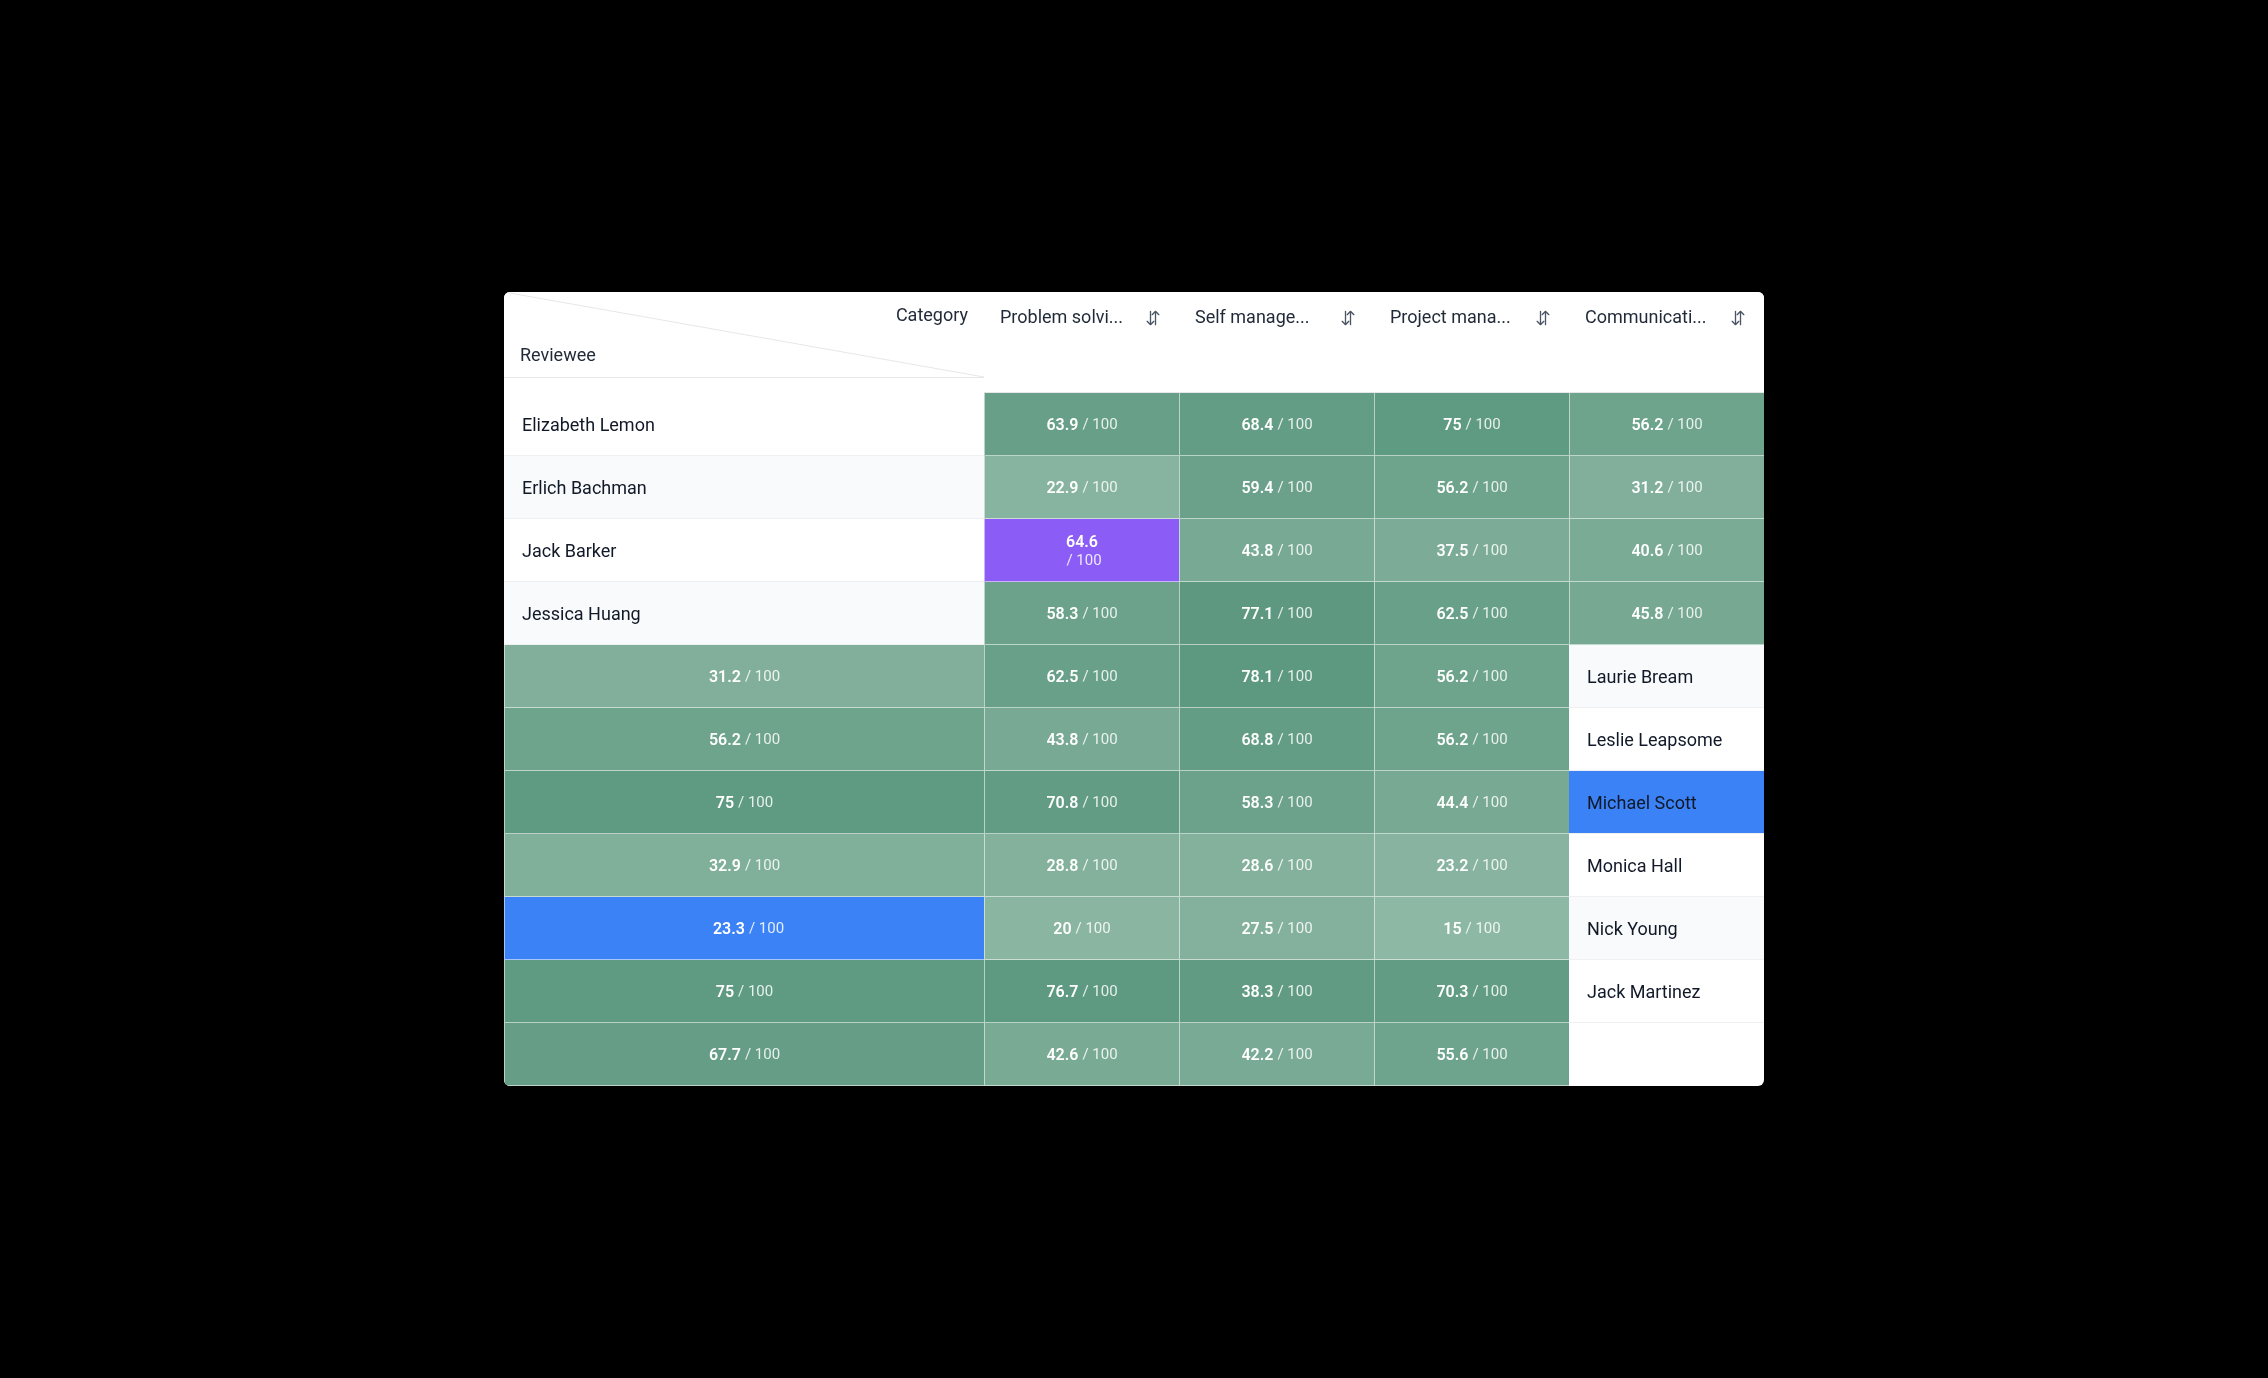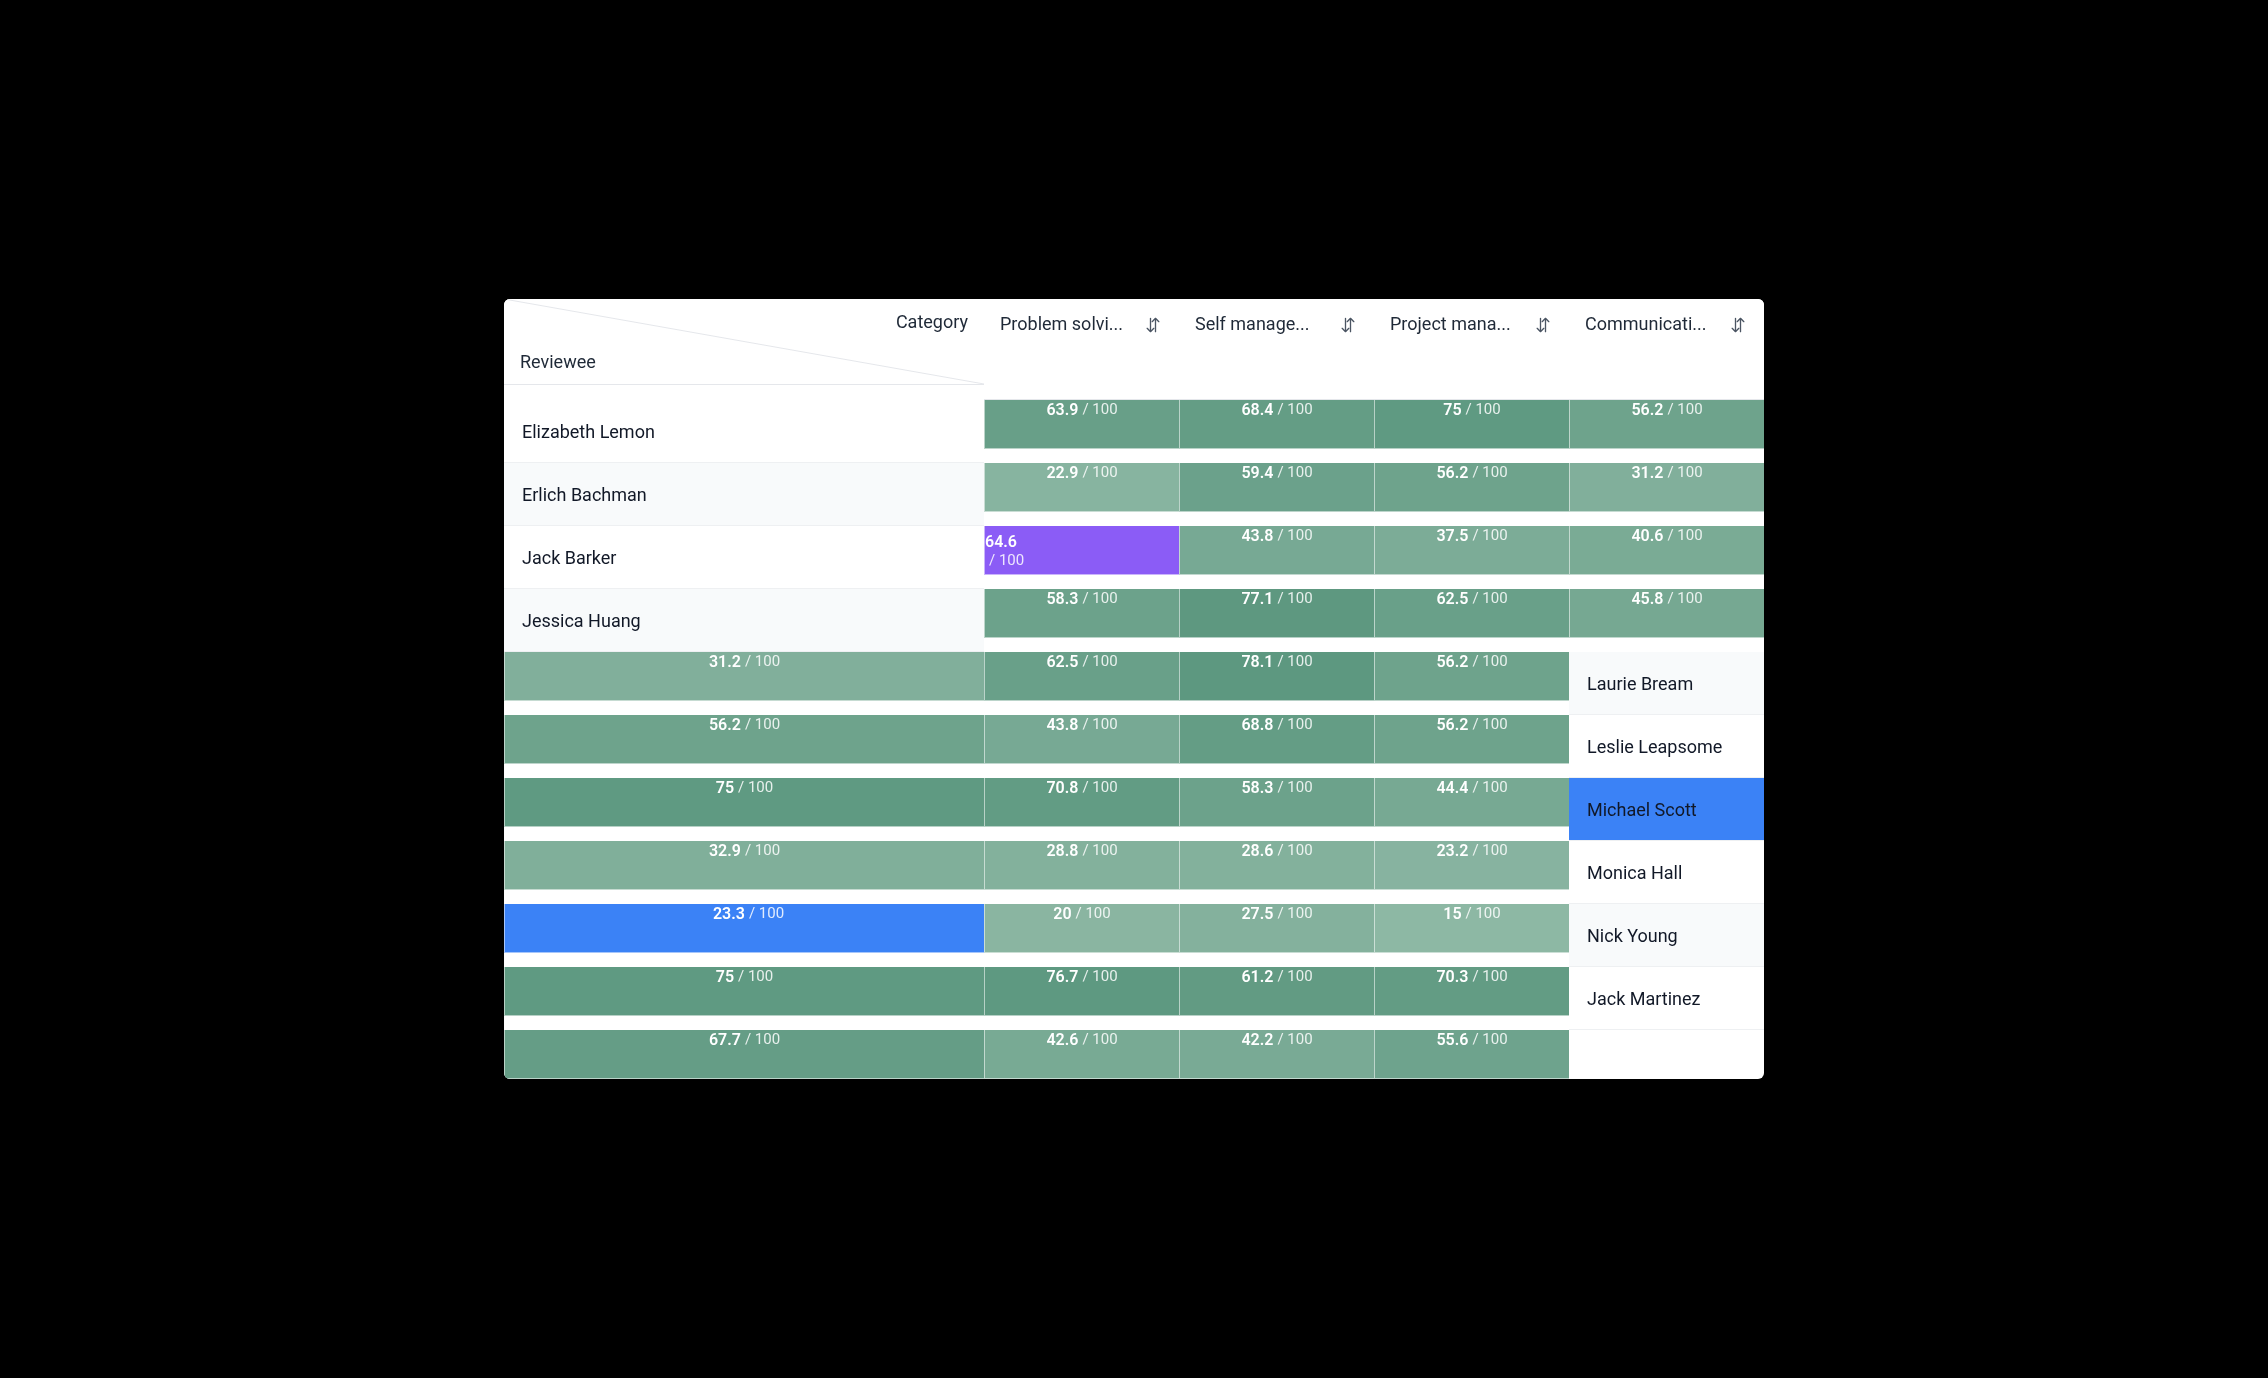--- a/index.html
+++ b/index.html
@@ -82,22 +82,23 @@
   .name-cell {
     padding: 0 18px;
     height: 63px;
     display: flex;
     align-items: center;
     font-size: 18px;
     color: #111827;
     border-bottom: 1px solid #eef0f2;
   }
   .score-cell {
-    height: 49px;
+    height: 63px;
     display: flex;
+    align-items: center;
     justify-content: center;
     border-left: 1px solid rgba(255,255,255,0.55);
     border-bottom: 1px solid rgba(255,255,255,0.55);
     color: #fff;
     font-size: 16px;
     white-space: nowrap;
   }
   .score-cell .val { font-weight: 600; }
   .score-cell .den { opacity: 0.85; font-size: 15px; margin-left: 4px; }
 </style>
@@ -316,21 +317,21 @@
       </div>
       <div class="score-cell" style="background: rgb(95, 154, 130);">
         <span class="val">75</span>
         <span class="den">/ 100</span>
       </div>
       <div class="score-cell" style="background: rgb(94, 153, 129);">
         <span class="val">76.7</span>
         <span class="den">/ 100</span>
       </div>
       <div class="score-cell" style="background: rgb(98, 155, 131);">
-        <span class="val">61.2</span>
+        <span class="val">38.3</span>
         <span class="den">/ 100</span>
       </div>
       <div class="score-cell" style="background: rgb(99, 156, 132);">
         <span class="val">70.3</span>
         <span class="den">/ 100</span>
       </div>
       <div class="name-cell">
         <span>Jack Martinez</span>
       </div>
       <div class="score-cell" style="background: rgb(101, 157, 134);">

